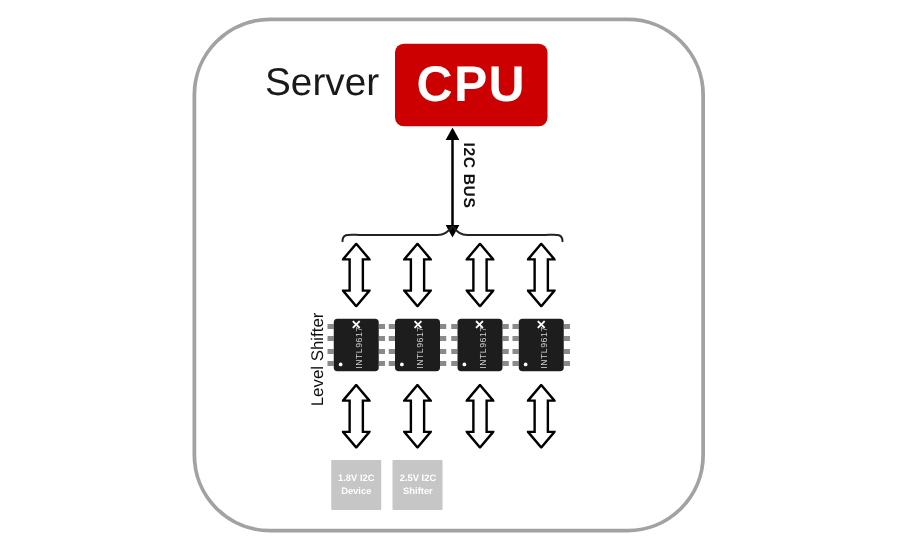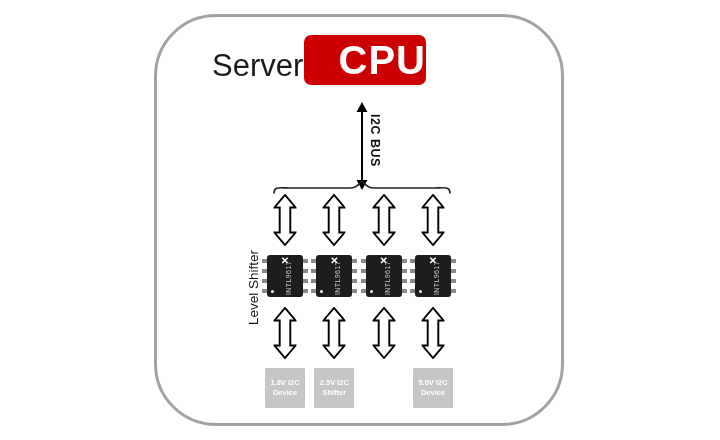--- a/index.html
+++ b/index.html
@@ -8,23 +8,23 @@
     font-family:"Liberation Sans", sans-serif;
   }
   .frame{
     position:absolute;left:154px;top:14px;width:410px;height:412px;
     border:3px solid var(--frame-border,#a2a2a2);border-radius:62px;box-sizing:border-box;
   }
   .server-label{
     position:absolute;left:179px;top:48px;font-size:31px;color:#1a1a1a;margin-left:33px;
   }
   .cpu-box{
-    position:absolute;left:304px;top:35px;width:122px;height:50px;
+    position:absolute;left:316px;top:35px;width:122px;height:66px;
     background:var(--cpu-bg,#cc0000);border-radius:7px;
-    display:flex;align-items:center;justify-content:flex-end;
+    display:flex;align-items:center;justify-content:center;
   }
   .cpu-text{
     color:var(--cpu-text,#ffffff);font-size:40px;font-weight:bold;letter-spacing:1px;
   }
   .bus-arrow{position:absolute;left:352px;top:102px;width:20px;height:88px;}
   .bus-label{
     position:absolute;left:368px;top:114px;writing-mode:vertical-rl;
     font-size:12.5px;font-weight:600;color:#111;letter-spacing:0.5px;
   }
   .brace{position:absolute;left:272px;top:181px;width:180px;height:13px;}
@@ -169,17 +169,16 @@
         <div class="chip-body">
           <span class="chip-logo">✕</span>
           <span class="chip-label">INTL9617</span>
           <span class="chip-dot"></span>
         </div>
         <div class="pins"></div>
       </div>
       <svg class="varrow lower" viewBox="0 0 24 54">
           <use href="#varrow-sym"></use>
         </svg>
-      <div class="device">5.0V I2C Device</div>
     </div>
 
   </div>
 </div>
 
 </body></html>

